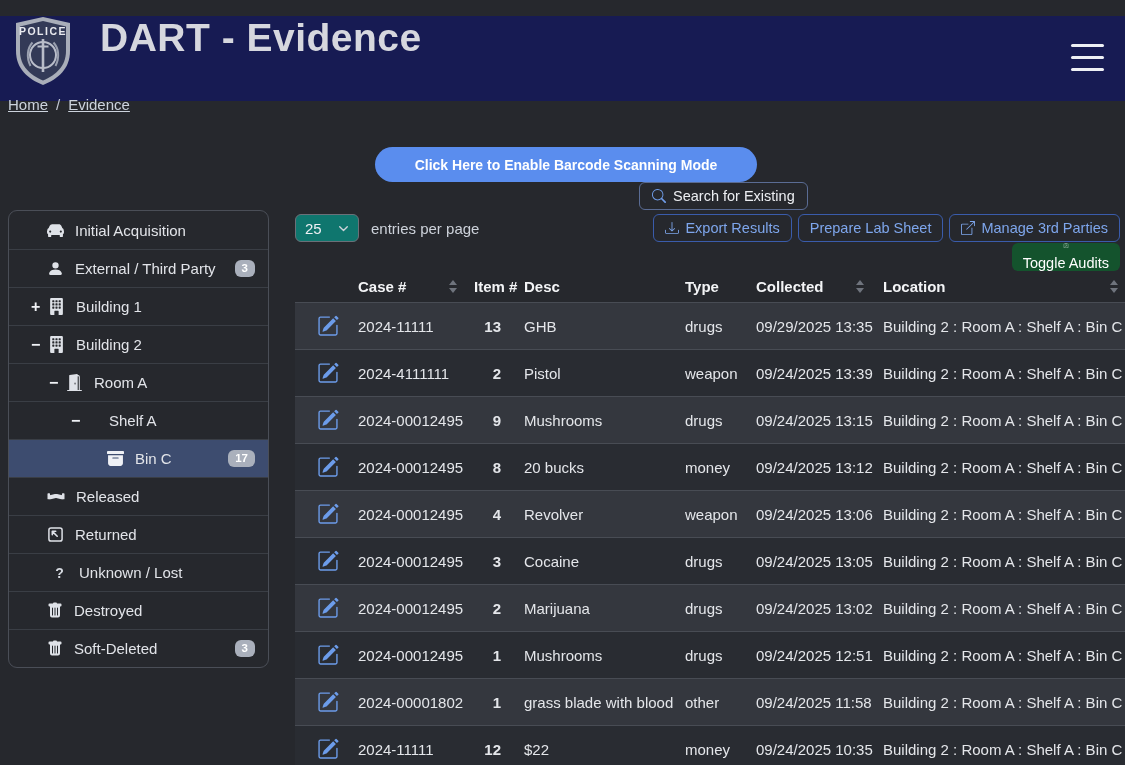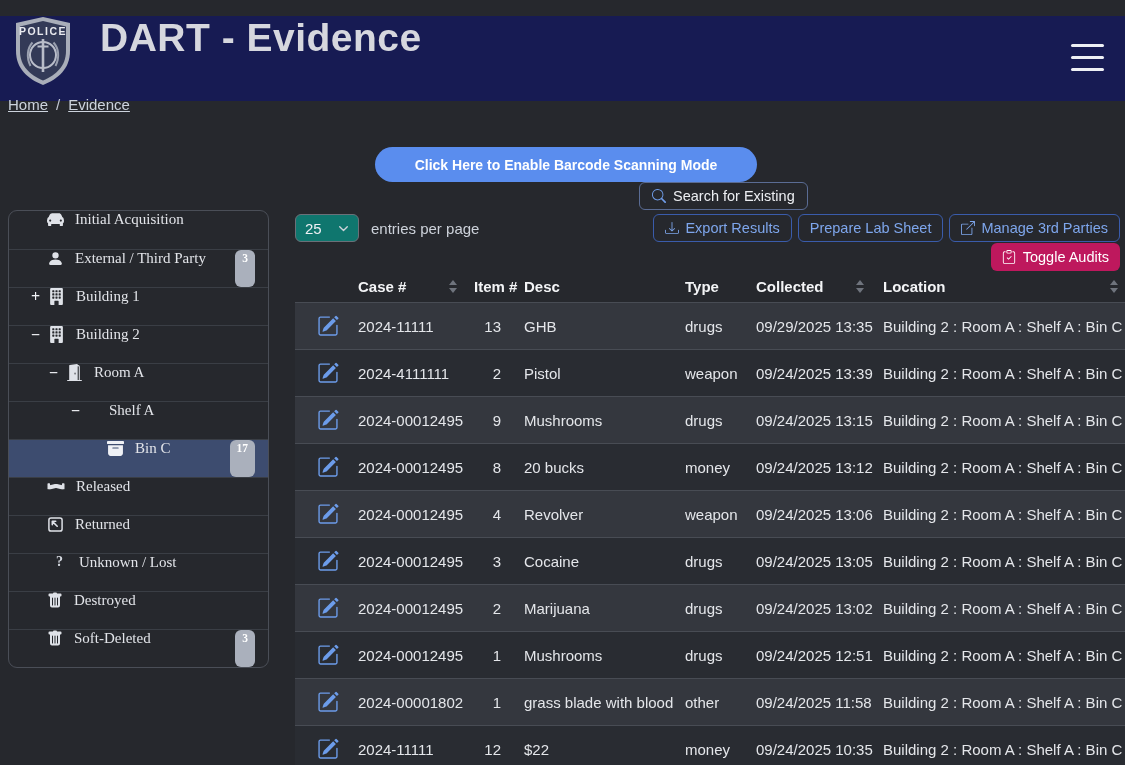--- a/index.html
+++ b/index.html
@@ -21,22 +21,22 @@
   .crumbs { position:absolute; top:96px; left:8px; font-size:15px; color:#ccd3dd; }
   .crumbs a { color:#ccd3dd; text-decoration:underline; cursor:pointer; }
   .crumb-sep { margin:0 8px; color:#c4cad4; text-decoration:none; }
   
   .side-head { position:absolute; top:180px; left:8px; width:261px; height:30px;
     display:flex; align-items:center; justify-content:space-between;
     border-bottom:1px solid #3c4047; padding-bottom:4px; }
   .side-head h2 { font-size:21px; font-weight:700; color:#e9ebef; letter-spacing:.2px; }
   .loc-list { position:absolute; top:210px; left:8px; width:261px;
     border:1px solid #4a4e57; border-radius:9px; overflow:hidden; }
-  .loc-item { height:38px; display:flex; font-size:15px;
-    color:#e2e4e9; border-top:1px solid #3a3e45; cursor:pointer;font-family:Liberation Serif, serif; }
+  .loc-item { height:38px; display:flex; align-items:center; font-size:15px;
+    color:#e2e4e9; border-top:1px solid #3a3e45; cursor:pointer; }
   .loc-item:first-child { border-top:none; }
   .loc-item.selected { background:#3d4c6f; }
   .loc-item svg { flex:0 0 auto; margin-right:11px; }
   .expander { font-weight:700; font-size:16px; color:#f0f2f6; width:17px; flex:0 0 auto; }
   .qmark { font-weight:700; font-size:14px; color:#d6dae1; width:17px; margin-right:11px; text-align:center; }
   .cnt-badge { margin-left:auto; margin-right:13px; background:#aab0bc; color:#fff;
     font-size:11.5px; font-weight:700; padding:3px 7px; border-radius:6px; line-height:1; }
   .ind-a { padding-left:38px; }
   .ind-plus { padding-left:22px; }
   .ind-room { padding-left:40px; }
@@ -55,32 +55,32 @@
   .entries-wrap { position:absolute; left:295px; top:214px; display:flex; align-items:center; gap:12px; }
   .entries-select { width:64px; height:28px; border:1px solid #6b7078; border-radius:6px;
     display:flex; align-items:center; justify-content:space-between; padding:0 9px;
     color:#eef0f4; font-size:15px; background:#0f766e; cursor:pointer; }
   .entries-label { font-size:15px; color:#cdd2da; }
   .btn-row { position:absolute; top:214px; right:5px; display:flex; gap:6px; }
   .obtn { height:28px; padding:0 11px; background:transparent; font-family:inherit;
     border:1px solid #3a5cab; border-radius:6px; color:#7ea6ec; font-size:14.5px;
     display:flex; align-items:center; gap:6px; cursor:pointer; }
   .toggle-audits { position:absolute; top:243px; right:5px; height:28px; padding:0 11px;
-    background:#be185d; border:none; border-radius:6px; color:#fff; font-size:14.5px;
-    font-family:inherit; display:flex; align-items:center; gap:7px; cursor:pointer; }
+    background:#14532d; border:none; border-radius:6px; color:#fff; font-size:14.5px;
+    font-family:inherit; display:flex; align-items:center; gap:7px; cursor:pointer;flex-direction:column; }
   
   .etable { position:absolute; top:271px; left:295px; width:830px; }
   .thead, .trow { display:grid; grid-template-columns:57px 116px 50px 161px 71px 125px 1fr; align-items:center; }
   .thead { height:31px; font-weight:700; font-size:15px; color:#f3f4f6; }
   .trow { height:47px; font-size:15px; color:#e4e6ea; border-top:1px solid #484c54; }
   .tbody .trow:nth-child(odd) { background:#34373e; }
   .tbody .trow:nth-child(even) { background:#292c32; }
   .th, .td { padding-left:6px; white-space:nowrap; overflow:hidden; display:flex; align-items:center; }
   .td-edit { padding-left:22px; overflow:visible; }
-  .td-item { justify-content:flex-end; padding-right:17px; }
+  .td-item { justify-content:flex-end; padding-right:17px;font-weight:bold; }
   .td-loc { padding-left:8px; }
   .sort { display:inline-flex; flex-direction:column; margin-left:auto; margin-right:11px; }
   .sort i { display:block; width:0; height:0; border-left:4.5px solid transparent; border-right:4.5px solid transparent; }
   .sort .up { border-bottom:5px solid #6f747d; margin-bottom:2.5px; }
   .sort .down { border-top:5px solid #6f747d; }
   .sort-far { margin-right:7px; }
   .editbtn { display:inline-flex; cursor:pointer; }
 </style>
 </head>
 <body>

